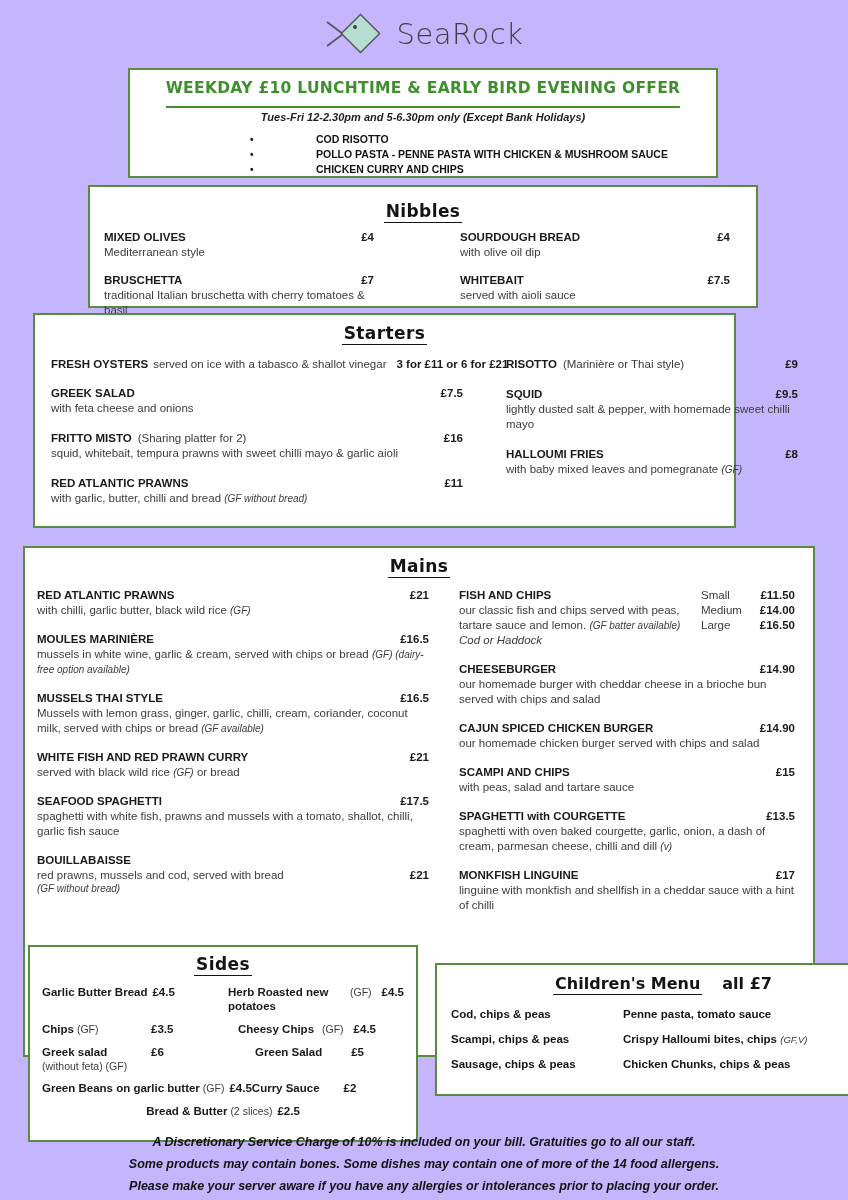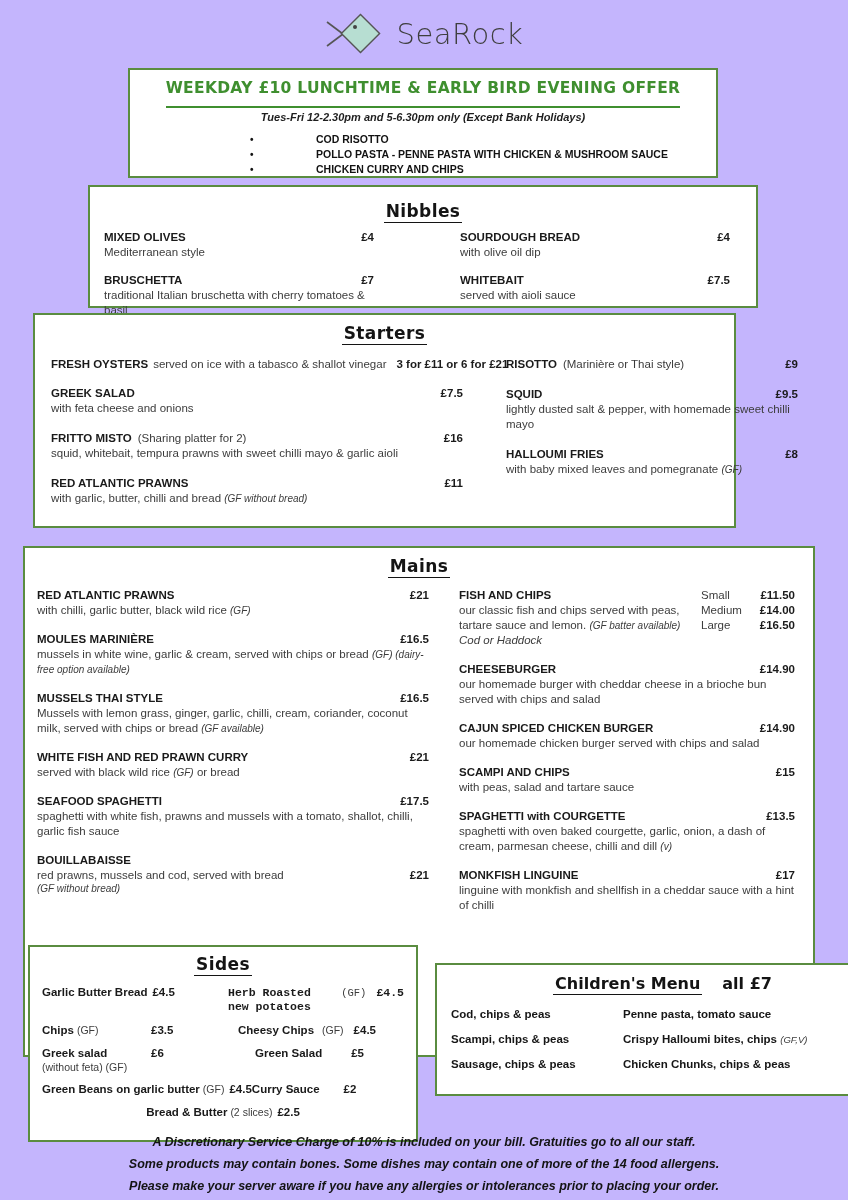--- a/index.html
+++ b/index.html
@@ -65,21 +65,21 @@
   
   .sides { left:28px; top:945px; width:390px; height:197px; padding:7px 12px; }
   .srow { display:flex; align-items:baseline; margin-top:9px; font-size:11.5px; line-height:14px; }
   .scell-l { display:flex; align-items:baseline; width:186px; flex:0 0 auto; }
   .scell-r { display:flex; align-items:baseline; justify-content:flex-end; flex:1; gap:5px; }
   .sname { font-weight:700; color:#1a1a1a; }
   .snote { font-size:10.5px; color:#3c3c3c; margin-left:3px; }
   .sprice { font-weight:700; color:#1a1a1a; margin-left:5px; }
   .snamew { display:inline-block; min-width:104px; }
   .ssub { font-size:10.5px; color:#3c3c3c; margin-top:1px; line-height:12px; }
-  .pr0 { padding-right:0;font-family:Liberation Mono, monospace; } .pr28 { padding-right:28px; } .pr40 { padding-right:40px; }
+  .pr0 { padding-right:0; } .pr28 { padding-right:28px; } .pr40 { padding-right:40px; }
   .ml36 { } .ml24 { margin-left:24px; }
   .center { justify-content:center; }
 
   
   .children { left:435px; top:956px; width:455px; height:133px; padding:9px 14px;margin-top:7px; }
   .children-title { text-align:center; font-family:"DejaVu Sans", sans-serif;
                     font-weight:700; font-size:16px; color:#141414; }
   .tagline { margin-left:20px; }
   .children-grid { display:grid; grid-template-columns:172px 1fr; row-gap:13px;
                    margin-top:13px; font-weight:700; font-size:11.5px; color:#161616; }

